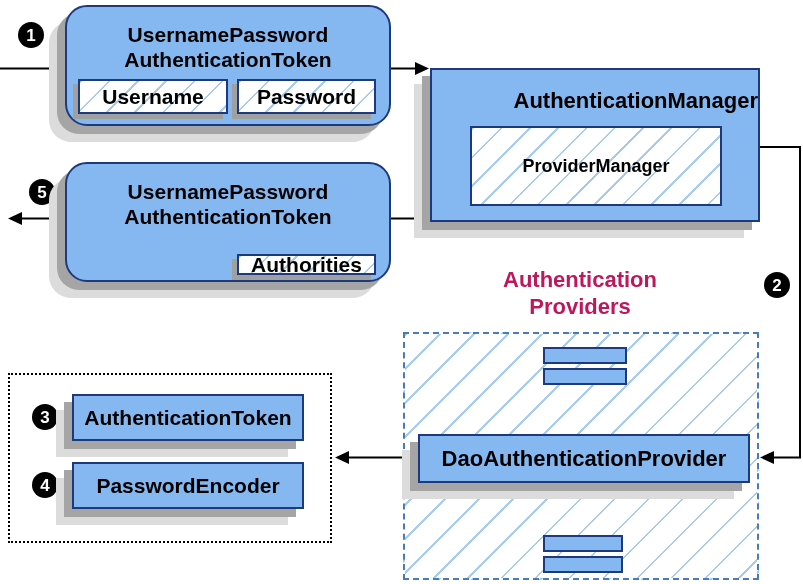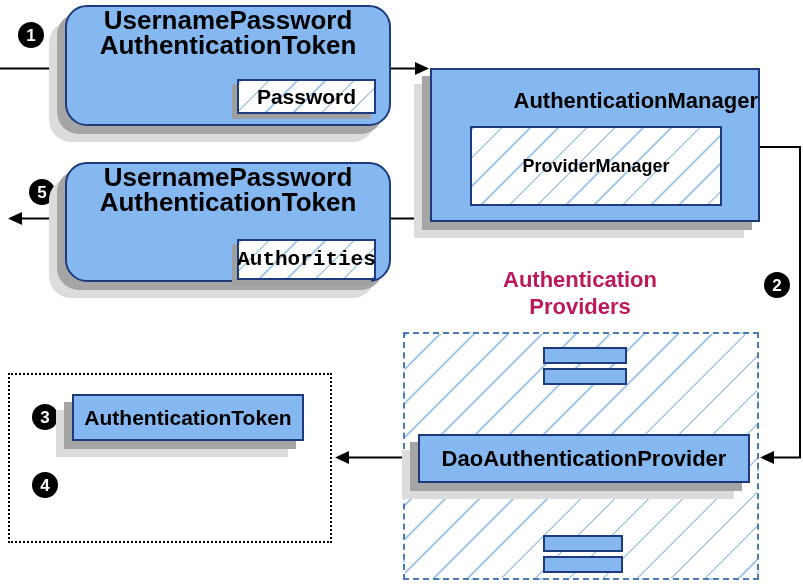--- a/index.html
+++ b/index.html
@@ -30,21 +30,21 @@
     background-color:#ffffff;
   }
   .hatch-wide{
     background:
       repeating-linear-gradient(135deg,
         #a9cbee 0px, #a9cbee 1.8px,
         #ffffff 1.8px, #ffffff 24px);
     background-color:#ffffff;
   }
 
-  .token-title{padding-top:1px;font-size:26px;line-height:25px;font-weight:bold;}
+  .token-title{padding-top:15px;font-size:21px;line-height:25px;font-weight:bold;}
   .big-title{font-size:22px;line-height:26px;font-weight:bold;}
 
   .field{
     position:absolute;box-sizing:border-box;
     border:2px solid #1d3a7d;
     font-size:21px;font-weight:bold;color:#000;
     display:flex;align-items:center;justify-content:center;
     box-shadow:-5px 5px 0 0 #a0a0a0;
   }
 
@@ -109,34 +109,35 @@
   <div class="badge" style="left:764px;top:272px;">2</div>
   <div class="badge" style="left:32px;top:404px;">3</div>
   <div class="badge" style="left:32px;top:472px;">4</div>
   <div class="badge" style="left:29px;top:179px;">5</div>
 
   <div class="node rounded shadowed" style="left:65px;top:5px;width:326px;height:121px;">
     <div class="token-title">
       <div>UsernamePassword</div>
       <div>AuthenticationToken</div>
     </div>
+    <div class="field hatch" style="left:11px;top:72px;width:150px;height:35px;">Username</div>
     <div class="field hatch" style="left:170px;top:72px;width:139px;height:35px;">Password</div>
   </div>
 
   <div class="node shadowed" style="left:430px;top:68px;width:330px;height:154px;text-align:right;">
     <div class="big-title" style="padding-top:18px;">AuthenticationManager</div>
     <div class="field hatch" style="left:38px;top:56px;width:252px;height:80px;box-shadow:none;font-size:18px;">ProviderManager</div>
   </div>
 
   <div class="node rounded shadowed" style="left:65px;top:162px;width:326px;height:120px;">
     <div class="token-title">
       <div>UsernamePassword</div>
       <div>AuthenticationToken</div>
     </div>
-    <div class="field hatch" style="left:170px;top:75px;width:139px;height:41px;font-family:Liberation Mono, monospace;">Authorities</div>
+    <div class="field hatch" style="left:170px;top:90px;width:139px;height:21px;">Authorities</div>
   </div>
 
   <div class="providers-label" style="left:430px;top:266px;width:300px;">
     <div>Authentication</div>
     <div>Providers</div>
   </div>
 
   <div class="group-dashed hatch-wide" style="left:403px;top:332px;width:356px;height:248px;"></div>
 
   <div class="mini-rect" style="left:543px;top:347px;width:84px;height:17px;"></div>
@@ -144,14 +145,15 @@
 
   <div class="node shadowed center" style="left:418px;top:434px;width:332px;height:49px;font-size:22px;">DaoAuthenticationProvider</div>
 
   <div class="mini-rect" style="left:543px;top:535px;width:80px;height:17px;"></div>
   <div class="mini-rect" style="left:543px;top:556px;width:80px;height:17px;"></div>
 
   <div class="group-dotted" style="left:8px;top:373px;width:324px;height:170px;"></div>
 
   <div class="node shadowed center" style="left:72px;top:394px;width:232px;height:47px;font-size:21px;">AuthenticationToken</div>
 
+  <div class="node shadowed center" style="left:72px;top:462px;width:232px;height:47px;font-size:21px;">PasswordEncoder</div>
 
 </div>
 
 </body></html>

